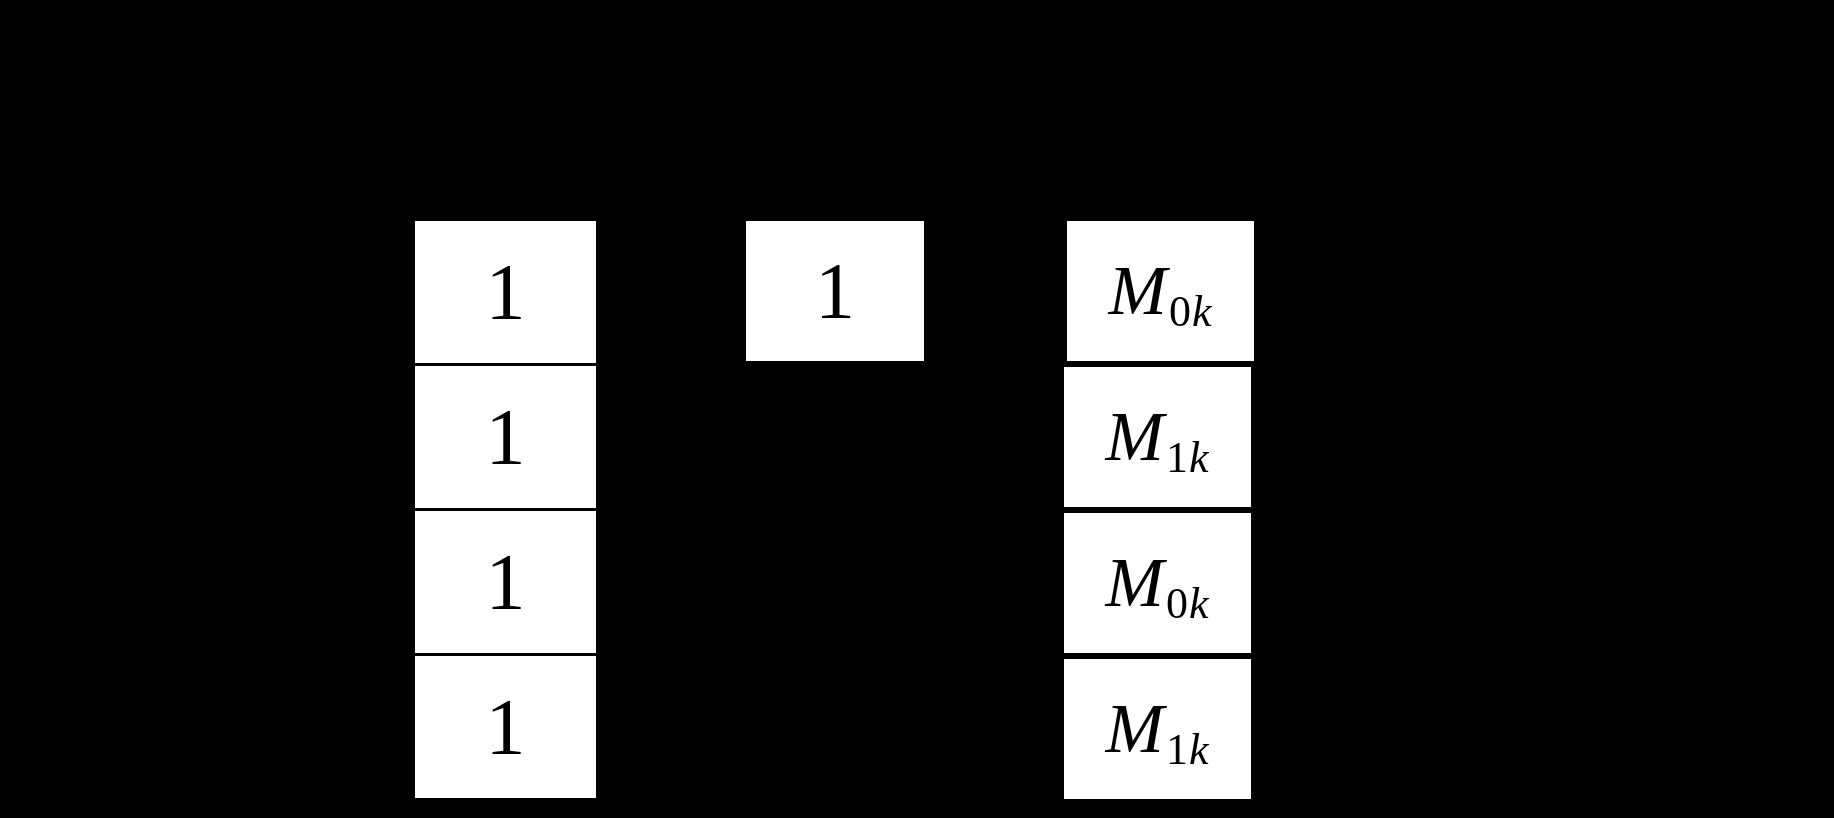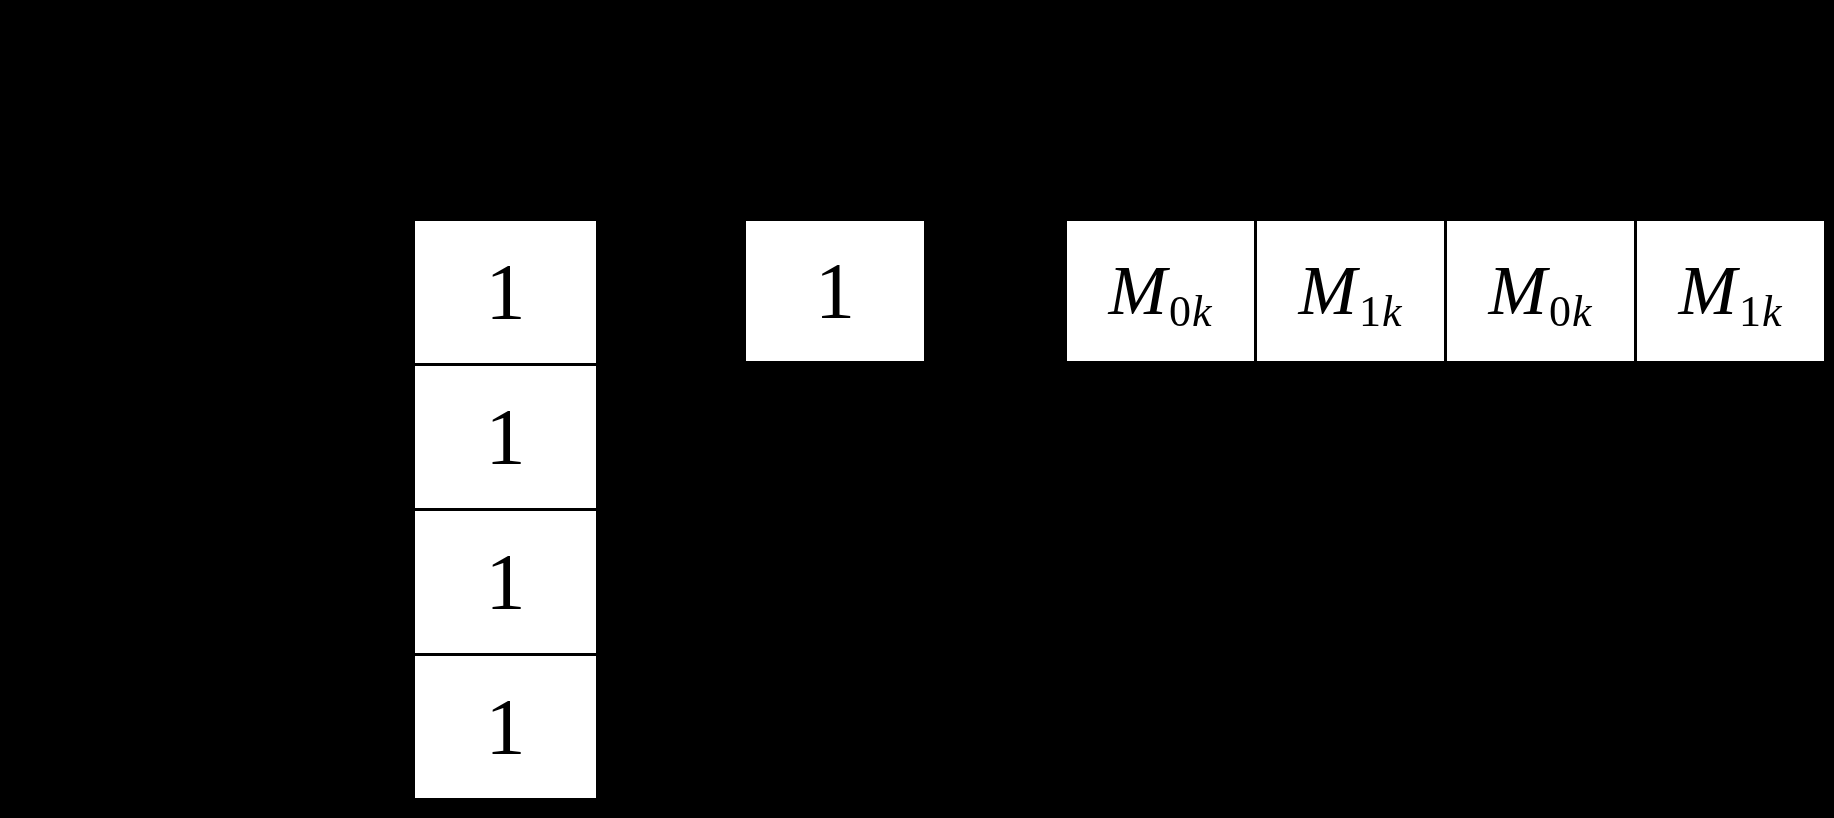--- a/index.html
+++ b/index.html
@@ -47,21 +47,21 @@
     top: 218px;
     width: 184px;
     height: 146px;
   }
   
   .row-vector {
     position: absolute;
     left: 1064px;
     top: 218px;
     display: flex;
-    flex-direction: row;
+    flex-direction: column;
   }
   .row-vector .cell {
     width: 193px;
     height: 146px;
     margin-left: -3px;
   }
   .row-vector .cell:first-child {
     margin-left: 0;
   }
   .one-digit {

